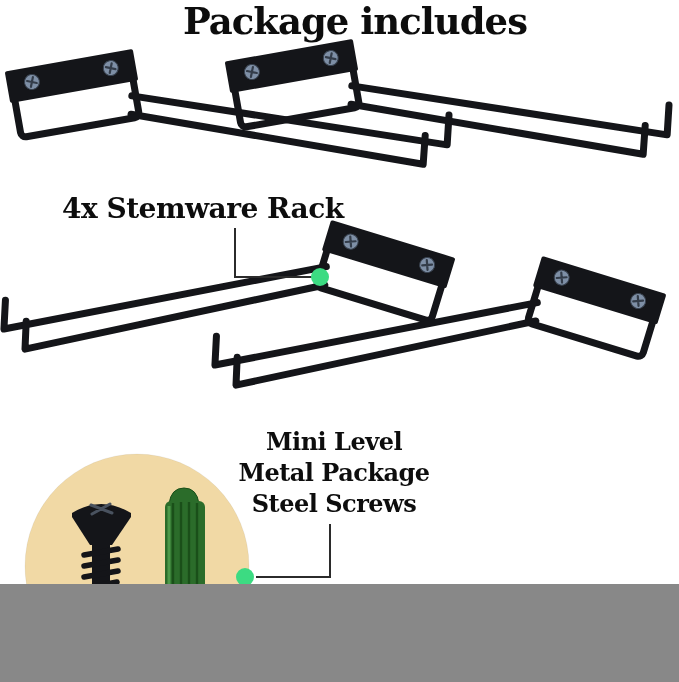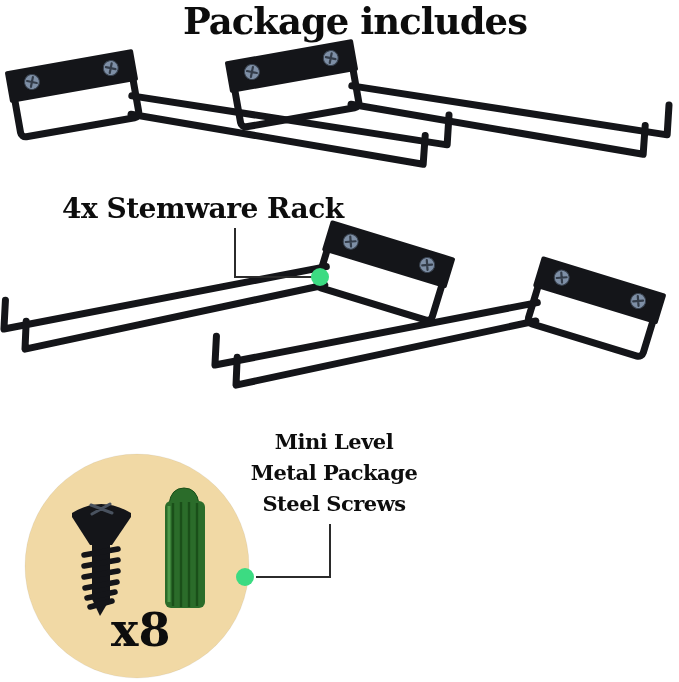--- a/index.html
+++ b/index.html
@@ -11,41 +11,41 @@
     --anchor-highlight:#4e9a4a;
     --callout-line:#2b2b2b;
     --text:#0d0d0d;
     --background:#ffffff;
     --bracket-screw:#7e8fa6;
   }
   html,body{margin:0;padding:0;}
   body{background:#888;}
   .stage{
     position:relative;
-    width:679px;height:682px;
+    width:679px;height:584px;
     margin:0 auto;
     background:var(--background);
     overflow:hidden;
     font-family:"DejaVu Serif","Liberation Serif",serif;
     color:var(--text);
   }
   .art{position:absolute;left:0;top:0;width:679px;height:682px;display:block;}
   .rail{fill:none;stroke:var(--metal);stroke-width:7;stroke-linejoin:round;stroke-linecap:round;}
   .frame{fill:none;stroke:var(--metal);stroke-width:7;}
   .plate{fill:var(--metal);}
   .callout{fill:none;stroke:var(--callout-line);stroke-width:2;}
   .dot{fill:var(--accent-green);}
   .circle-bg{fill:var(--circle-fill);stroke:rgba(0,0,0,0.05);stroke-width:1;}
   .metal-fill{fill:var(--metal);}
   .thread{fill:none;stroke:var(--metal);stroke-width:5.5;stroke-linecap:round;}
   .anchor-fill{fill:var(--anchor-green);}
   .txt{position:absolute;font-weight:bold;white-space:nowrap;}
   .title{top:0px;left:355px;transform:translateX(-50%);font-size:37px;letter-spacing:-1px;line-height:42px;}
   .rack-label{top:193px;left:62px;font-size:28px;letter-spacing:-0.5px;line-height:32px;}
-  .hw-label{top:426px;left:334px;transform:translateX(-50%);font-size:21px;letter-spacing:-0.5px;line-height:31px;text-align:center;}
+  .hw-label{top:426px;left:334px;transform:translateX(-50%);font-size:24px;letter-spacing:-0.5px;line-height:31px;text-align:center;}
   .qty{top:609px;left:111px;font-size:46px;font-weight:bold;line-height:42px;}
 </style>
 </head>
 <body>
 
 <div class="stage">
 
   <svg class="art" viewBox="0 0 679 682" xmlns="http://www.w3.org/2000/svg">
     <defs>
       <g id="screwhead">

